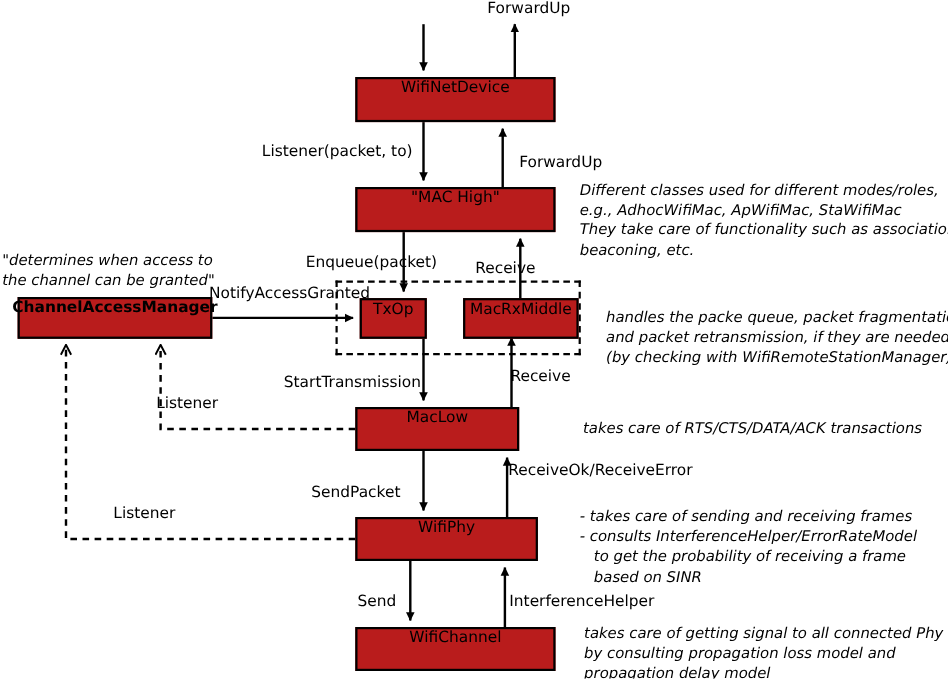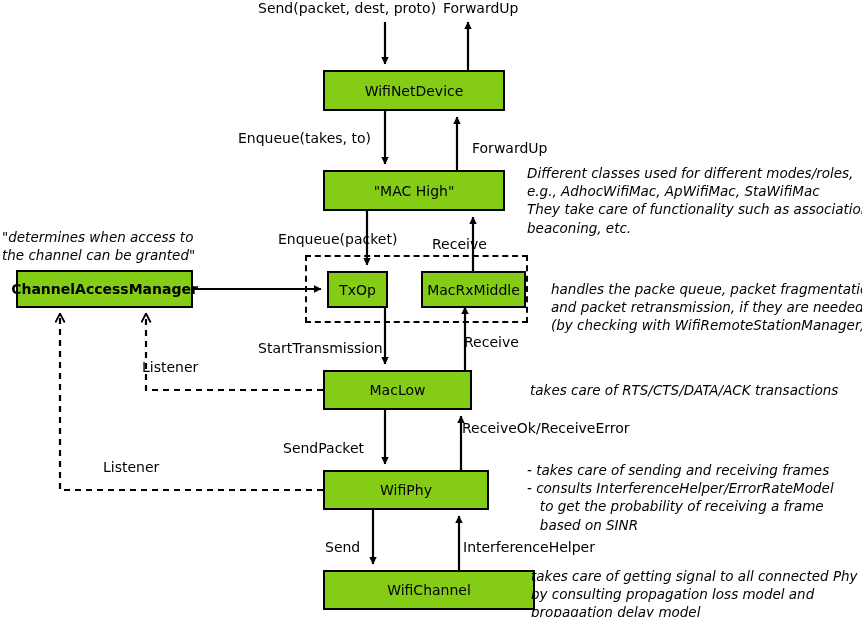--- a/index.html
+++ b/index.html
@@ -19,23 +19,23 @@
     position: absolute;
     left: 0;
     top: 0;
     width: 862px;
     height: 617px;
   }
   .node-box {
     position: absolute;
     box-sizing: border-box;
     border: 2px solid #000000;
-    background: #84cc16;
+    background: #b91c1c;
     display: flex;
-    align-items: center;
+    align-items: flex-start;
     justify-content: center;
     font-size: 14px;
     color: #000000;
     white-space: nowrap;
   }
   .edge-label {
     position: absolute;
     font-size: 14px;
     color: #000000;
     white-space: nowrap;
@@ -125,30 +125,30 @@
   </div>
 
   <div class="node-box" style="left:323px; top:370px; width:149px; height:40px;">
     <span>MacLow</span>
   </div>
 
   <div class="node-box" style="left:323px; top:470px; width:166px; height:40px;">
     <span>WifiPhy</span>
   </div>
 
-  <div class="node-box" style="left:323px; top:570px; width:212px; height:40px;">
+  <div class="node-box" style="left:323px; top:570px; width:182px; height:40px;">
     <span>WifiChannel</span>
   </div>
 
-  <div class="edge-label" style="left:258px; top:0px;">Send(packet, dest, proto)</div>
   <div class="edge-label" style="left:443px; top:0px;">ForwardUp</div>
-  <div class="edge-label" style="left:238px; top:130px;">Enqueue(takes, to)</div>
+  <div class="edge-label" style="left:238px; top:130px;">Listener(packet, to)</div>
   <div class="edge-label" style="left:472px; top:140px;">ForwardUp</div>
   <div class="edge-label" style="left:264px; top:231px;margin-left:14px;">Enqueue(packet)</div>
   <div class="edge-label" style="left:432px; top:236px;">Receive</div>
+  <div class="edge-label" style="left:190px; top:259px;">NotifyAccessGranted</div>
   <div class="edge-label" style="left:258px; top:340px;">StartTransmission</div>
   <div class="edge-label" style="left:464px; top:334px;">Receive</div>
   <div class="edge-label" style="left:142px; top:359px;">Listener</div>
   <div class="edge-label" style="left:283px; top:440px;">SendPacket</div>
   <div class="edge-label" style="left:462px; top:420px;">ReceiveOk/ReceiveError</div>
   <div class="edge-label" style="left:103px; top:459px;">Listener</div>
   <div class="edge-label" style="left:325px; top:539px;">Send</div>
   <div class="edge-label" style="left:463px; top:539px;">InterferenceHelper</div>
 
   <div class="note" style="left:2px; top:228px;">"determines when access to

